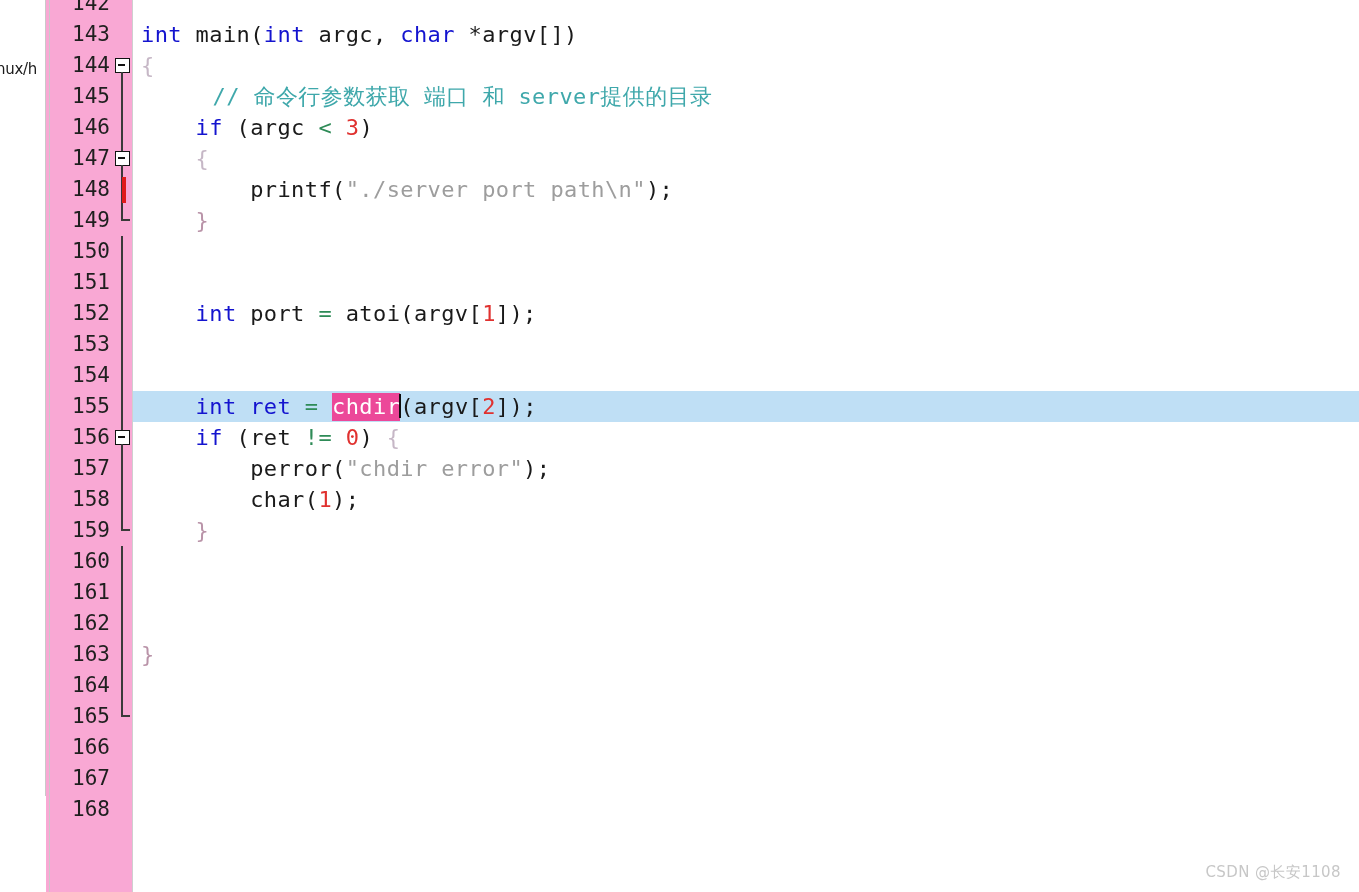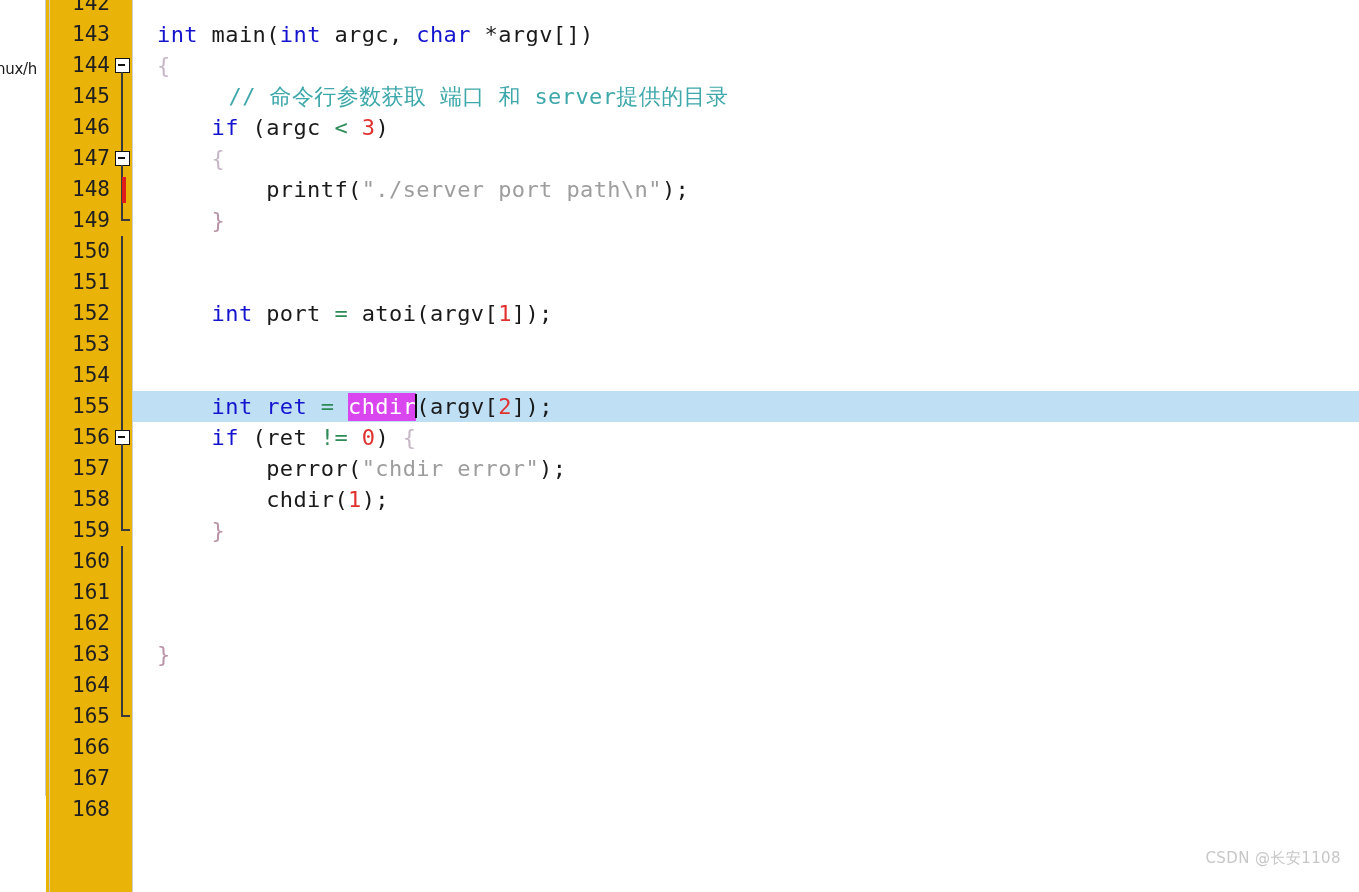--- a/index.html
+++ b/index.html
@@ -49,21 +49,21 @@
     width: 1px;
     height: 892px;
     background: #c9c9c9;
   }
 
   
   .gutter {
     position: relative;
     width: 86px;
     height: 892px;
-    background: #eab308;
+    background: #f9a8d4;
     flex: 0 0 auto;
     border-right: 1px solid #cfcfcf;
     overflow: hidden;
   }
   .gutter .gutter-inner-edge {
     position: absolute;
     left: 3px;
     top: 0;
     width: 1px;
     height: 892px;
@@ -168,57 +168,57 @@
     width: 100%;
   }
   .code-row {
     position: relative;
     height: 31px;
     line-height: 31px;
     white-space: pre;
     font-family: "DejaVu Sans Mono", monospace;
     font-size: 22px;
     color: #1a1a1a;
-    padding-left: 24px;
+    padding-left: 8px;
     letter-spacing: 0.4px;
   }
   .code-row.current-line {
     background: #bfdff5;
   }
 
   
   .t-key      { color: #1414cf; }
   .t-plain    { color: #1a1a1a; }
   .t-num      { color: #e0312f; }
   .t-str      { color: #9d9d9d; }
   .t-cmt      { color: #3fa8ab; margin-left: 17px; }
   .t-brace    { color: #c6b7c6; }
   .t-brace2   { color: #b993a8; }
   .t-op       { color: #2e8b57; }
   .t-fn       { color: #1a1a1a; }
 
   .sel {
-    background: #d946ef;
+    background: #ec4899;
     color: #ffffff;
     padding: 1px 0 2px 0;
   }
   .caret {
     display: inline-block;
     width: 2px;
     height: 24px;
     background: #0d0d0d;
     vertical-align: -4px;
     margin: 0 -1px;
   }
 
   
   .watermark {
     position: absolute;
     right: 18px;
-    bottom: 24px;
+    bottom: 10px;
     font-family: "DejaVu Sans", sans-serif;
     font-size: 15px;
     color: #c7c7c7;
     letter-spacing: 0.4px;
     white-space: nowrap;
   }
 </style>
 </head>
 <body>
 
@@ -404,21 +404,21 @@
         <div class="code-row"><span class="t-plain">        </span><span class="t-fn">printf</span><span class="t-plain">(</span><span class="t-str">"./server port path\n"</span><span class="t-plain">);</span></div>
         <div class="code-row"><span class="t-plain">    </span><span class="t-brace2">}</span></div>
         <div class="code-row">&nbsp;</div>
         <div class="code-row"><span class="t-plain">    </span></div>
         <div class="code-row"><span class="t-plain">    </span><span class="t-key">int</span><span class="t-plain"> port </span><span class="t-op">=</span><span class="t-plain"> atoi(argv[</span><span class="t-num">1</span><span class="t-plain">]);</span></div>
         <div class="code-row">&nbsp;</div>
         <div class="code-row"><span class="t-plain">    </span></div>
         <div class="code-row current-line"><span class="t-plain">    </span><span class="t-key">int</span><span class="t-key"> ret </span><span class="t-op">=</span><span class="t-plain"> </span><span class="sel">chdir</span><span class="caret"></span><span class="t-plain">(argv[</span><span class="t-num">2</span><span class="t-plain">]);</span></div>
         <div class="code-row"><span class="t-plain">    </span><span class="t-key">if</span><span class="t-plain"> (ret </span><span class="t-op">!=</span><span class="t-plain"> </span><span class="t-num">0</span><span class="t-plain">) </span><span class="t-brace">{</span></div>
         <div class="code-row"><span class="t-plain">        </span><span class="t-fn">perror</span><span class="t-plain">(</span><span class="t-str">"chdir error"</span><span class="t-plain">);</span></div>
-        <div class="code-row"><span class="t-plain">        </span><span class="t-plain">chdir(</span><span class="t-num">1</span><span class="t-plain">);</span></div>
+        <div class="code-row"><span class="t-plain">        </span><span class="t-plain">char(</span><span class="t-num">1</span><span class="t-plain">);</span></div>
         <div class="code-row"><span class="t-plain">    </span><span class="t-brace2">}</span></div>
         <div class="code-row">&nbsp;</div>
         <div class="code-row"><span class="t-plain">    </span></div>
         <div class="code-row">&nbsp;</div>
         <div class="code-row"><span class="t-brace2">}</span></div>
         <div class="code-row">&nbsp;</div>
         <div class="code-row">&nbsp;</div>
         <div class="code-row">&nbsp;</div>
       </div>
   </div>

